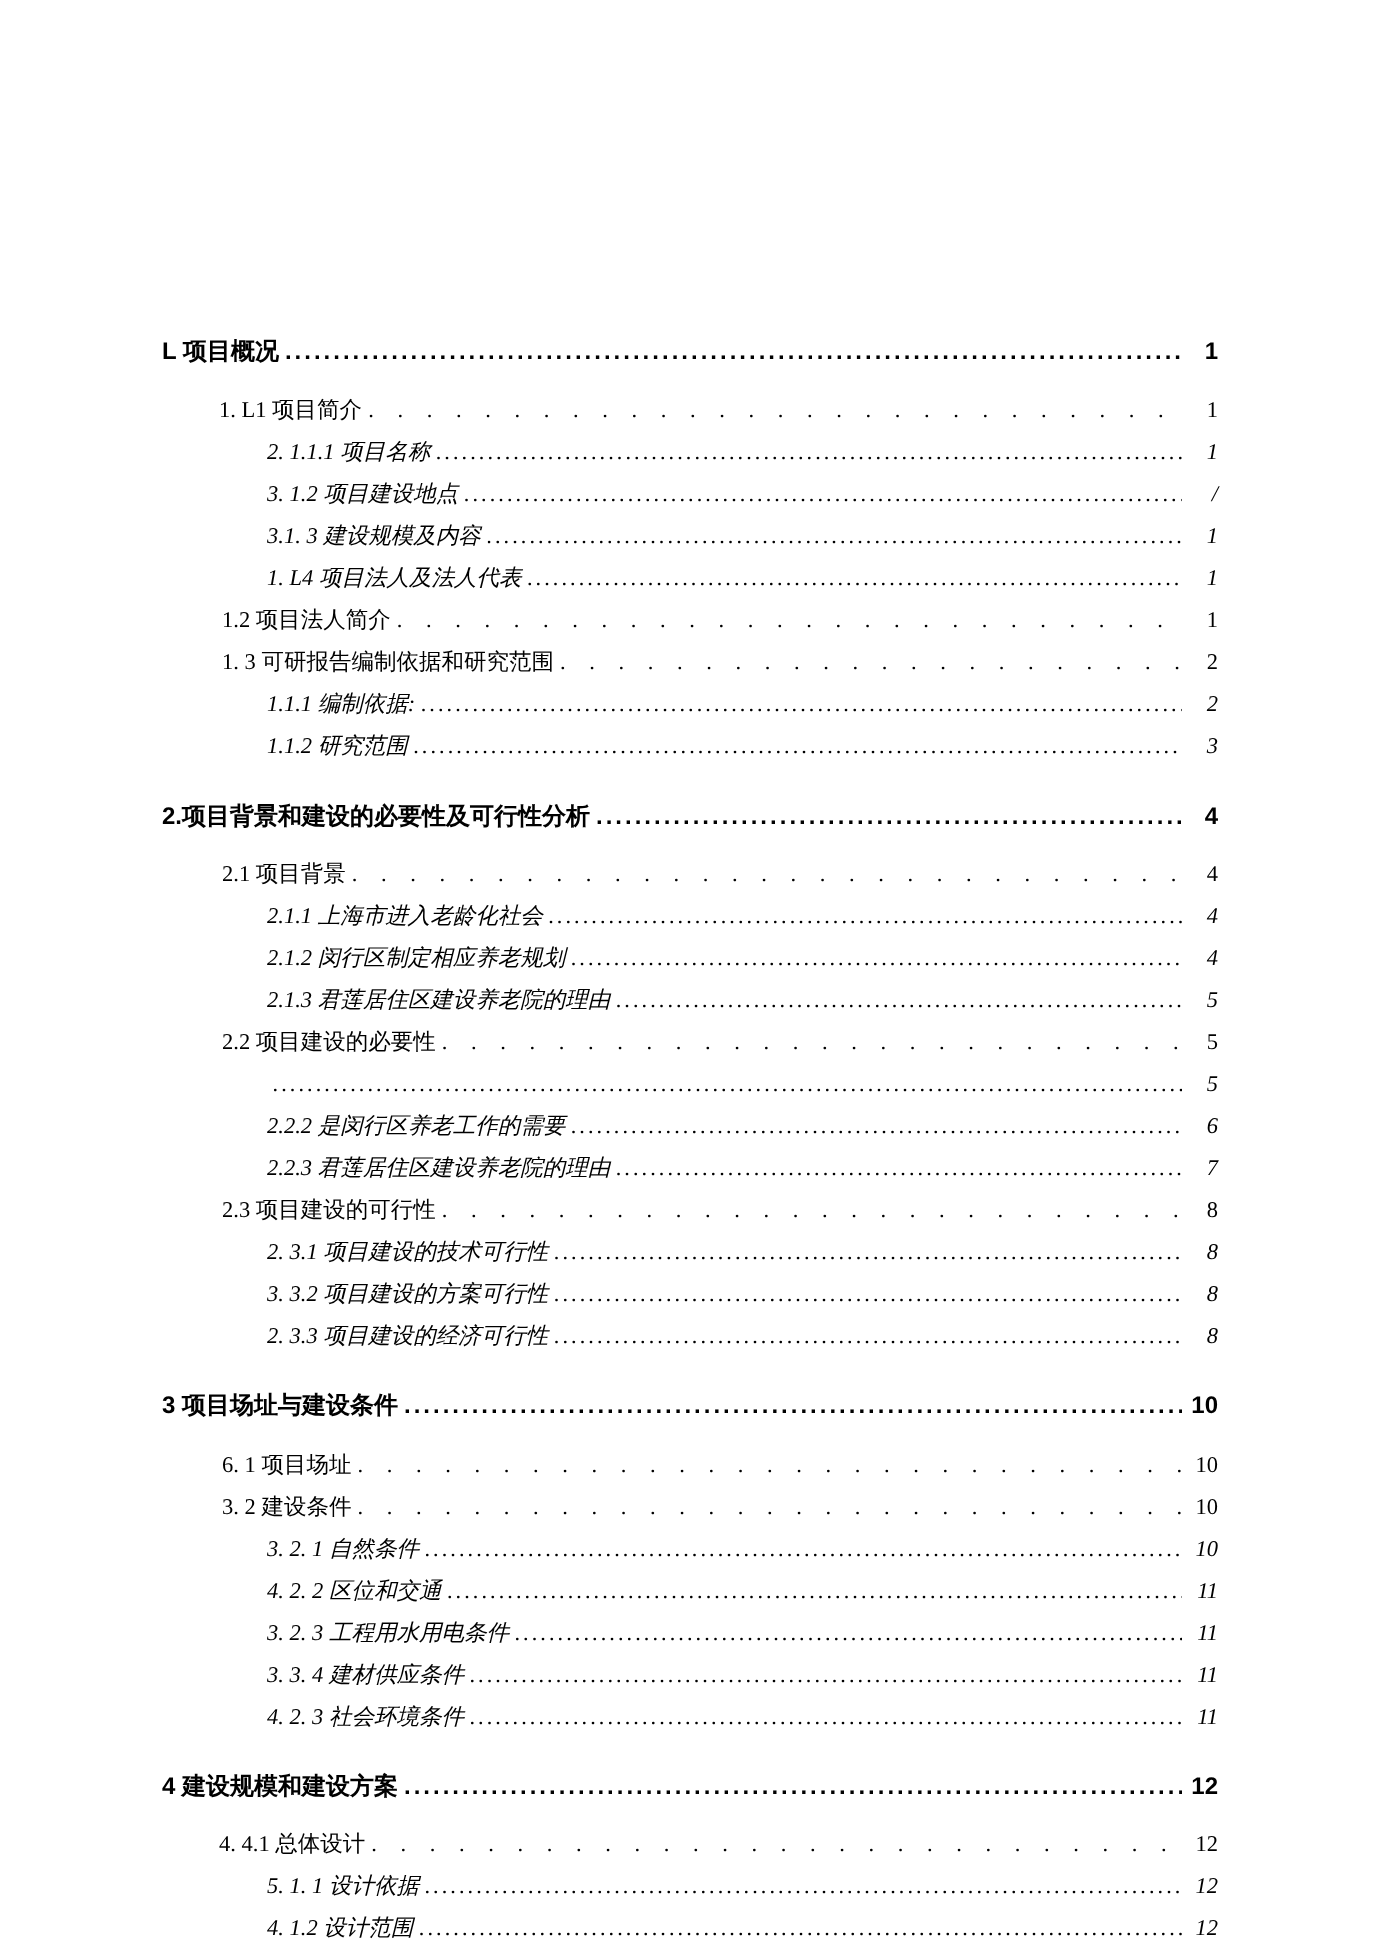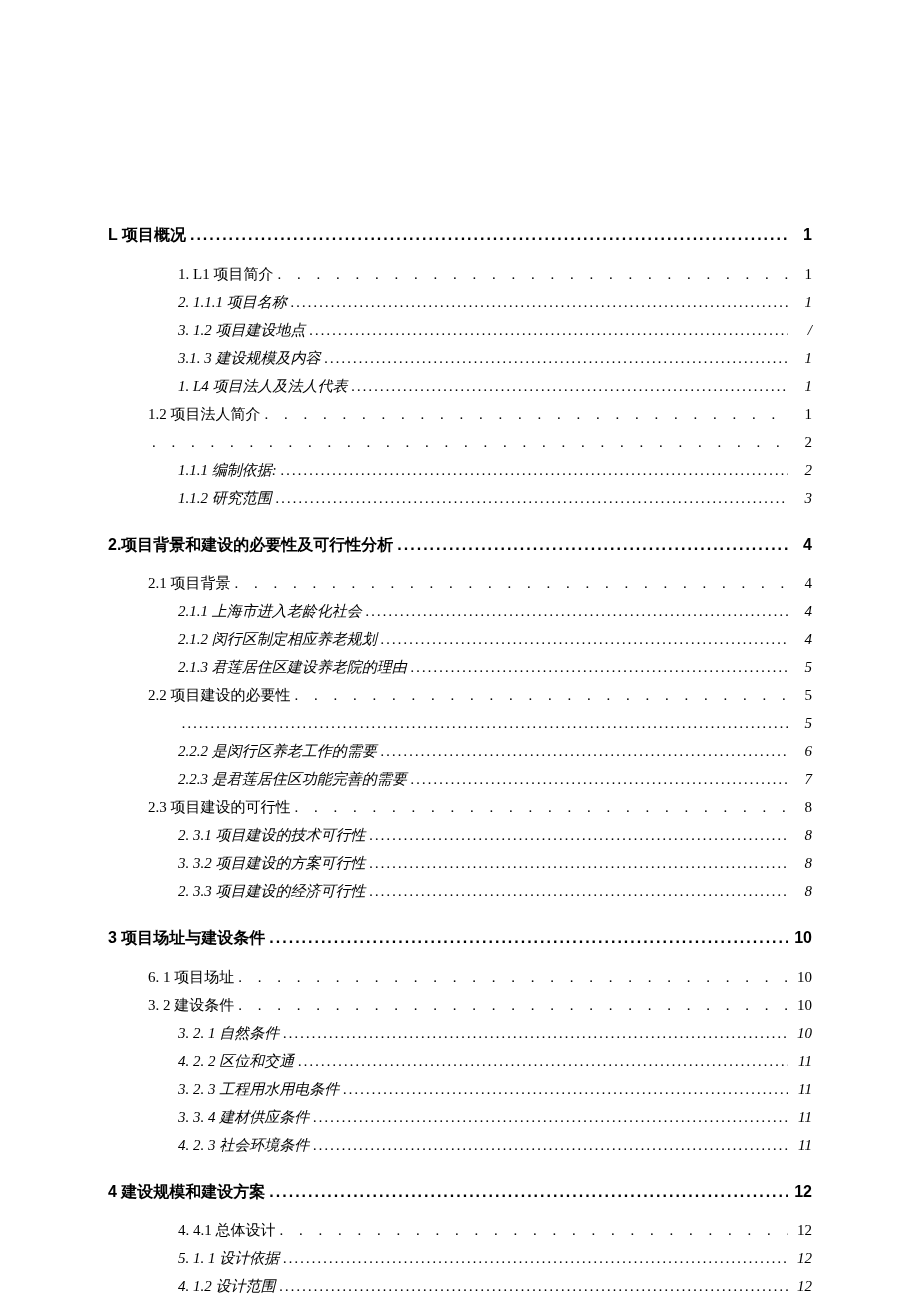--- a/index.html
+++ b/index.html
@@ -1,21 +1,21 @@
 <!DOCTYPE html>
 <html><head>
 <meta charset="utf-8">
 <style>
 body{margin:0;background:#fff;font-family:"SimSun","宋体",serif;color:#000}
 .page{width:920px;height:1301px;padding:200px 108px 0 108px;box-sizing:border-box}
 .row{display:flex;align-items:baseline;font-size:15px;line-height:1.6;margin:4px 0;white-space:nowrap}
 .h1{font-family:"SimHei","黑体",sans-serif;font-weight:bold;font-size:16px;margin-top:22px;margin-bottom:14px}
 .h2{margin-left:40px}
 .h3{margin-left:70px;font-style:italic}
-.h3n{margin-left:70px}
+.h3n{margin-left:38px}
 .dots{flex:1;overflow:hidden;letter-spacing:2px;color:#000;margin:0 4px}
 .dots.sparse{letter-spacing:6px}
 .pg{flex:0 0 auto;text-align:right;min-width:20px}
 .it{font-style:italic}
 </style>
 </head>
 <body>
 
 <div class="page">
 <div id="toc">
@@ -48,20 +48,21 @@
         <span>1.   L4 项目法人及法人代表</span>
         <span class="dots">.........................................................................................................................................................</span>
         <span class="pg it">1</span>
       </div>
       <div class="row h2">
         <span>1.2 项目法人简介</span>
         <span class="dots sparse">. . . . . . . . . . . . . . . . . . . . . . . . . . . . . . . . . . . . . . . . . . . . . . . . . . . . . . . . . . . . . . . . . . . .</span>
         <span class="pg">1</span>
       </div>
       <div class="row h2">
+        <span>1.   3 可研报告编制依据和研究范围</span>
         <span class="dots sparse">. . . . . . . . . . . . . . . . . . . . . . . . . . . . . . . . . . . . . . . . . . . . . . . . . . . . . . . . . . . . . . . . . . . .</span>
         <span class="pg">2</span>
       </div>
       <div class="row h3">
         <span>1.1.1     编制依据:</span>
         <span class="dots">.........................................................................................................................................................</span>
         <span class="pg it">2</span>
       </div>
       <div class="row h3">
         <span>1.1.2     研究范围</span>
@@ -101,21 +102,21 @@
       <div class="row h3">
         <span class="dots">.........................................................................................................................................................</span>
         <span class="pg it">5</span>
       </div>
       <div class="row h3">
         <span>2.2.2 是闵行区养老工作的需要</span>
         <span class="dots">.........................................................................................................................................................</span>
         <span class="pg it">6</span>
       </div>
       <div class="row h3">
-        <span>2.2.3 是君莲居住区功能完善的需要</span>
+        <span>2.2.3 君莲居住区建设养老院的理由</span>
         <span class="dots">.........................................................................................................................................................</span>
         <span class="pg it">7</span>
       </div>
       <div class="row h2">
         <span>2.3 项目建设的可行性</span>
         <span class="dots sparse">. . . . . . . . . . . . . . . . . . . . . . . . . . . . . . . . . . . . . . . . . . . . . . . . . . . . . . . . . . . . . . . . . . . .</span>
         <span class="pg">8</span>
       </div>
       <div class="row h3">
         <span>2.   3.1 项目建设的技术可行性</span>

